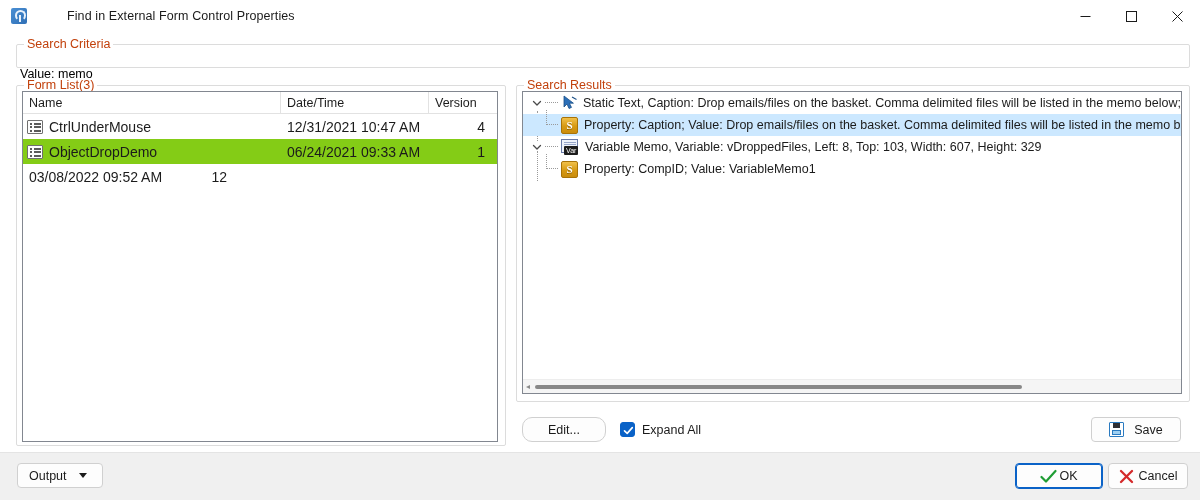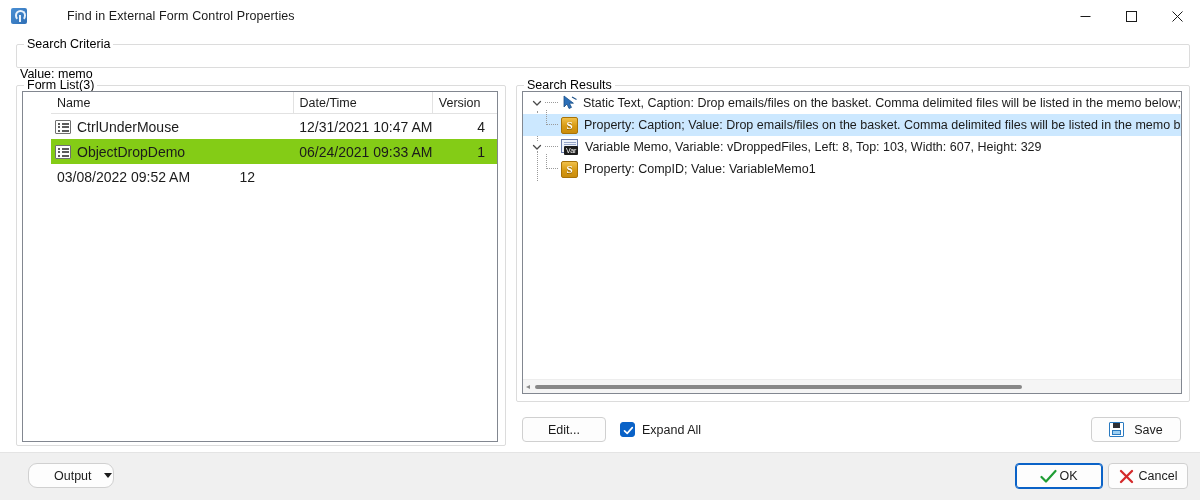--- a/index.html
+++ b/index.html
@@ -68,41 +68,40 @@
     border: 1px solid #dcdcdc;
     border-radius: 2px;
     background: transparent;
   }
   .group-label {
     position: absolute;
     top: -8px; left: 7px;
     background: #ffffff;
     padding: 0 3px;
     font-size: 12.5px;
-    color: #000000;
+    color: #c2410c;
     white-space: nowrap;
   }
   #criteria-group { left: 16px; top: 44px; width: 1172px; height: 22px; }
   .criteria-value {
     position: absolute; left: 20px; top: 67px;
     font-size: 12.5px; color: #000000;
     white-space: nowrap;
   }
 
   
   #formlist-group { left: 16px; top: 85px; width: 488px; height: 359px; }
   .listview {
     position: absolute;
     left: 22px; top: 91px;
     width: 476px; height: 351px;
     background: #ffffff;
     border: 1px solid #828790;
     box-sizing: border-box;
     overflow: hidden;
-    padding-left: 28px;
   }
   .lv-header {
     display: flex; height: 22px;
     background: #ffffff;
     border-bottom: 1px solid #e2e2e2;
     box-sizing: border-box;
   }
   .lv-th {
     font-size: 12.5px; color: #1b1b1b;
     display: flex; align-items: center;
@@ -292,21 +291,21 @@
     position: absolute;
     background: #fdfdfd;
     border: 1px solid #d0d0d0;
     border-radius: 4px;
     font-size: 12.5px;
     color: #1b1b1b;
     display: flex; align-items: center; justify-content: center;
     box-sizing: border-box;
     white-space: nowrap;
   }
-  #edit-button { left: 522px; top: 417px; width: 84px; height: 25px; }
+  #edit-button { left: 522px; top: 417px; width: 84px; height: 25px; border-radius: 10px; }
   #save-button { left: 1091px; top: 417px; width: 90px; height: 25px; gap: 10px; }
 
   .floppy {
     width: 15px; height: 15px; flex: none;
     background: #ffffff;
     border: 1px solid #2a7ac0;
     border-radius: 1px;
     position: relative;
     box-sizing: border-box;
   }
@@ -341,22 +340,22 @@
   .check-label { font-size: 12.5px; color: #1b1b1b; white-space: nowrap; }
 
   
   .bottombar {
     position: absolute; left: 0; bottom: 0;
     width: 1200px; height: 47px;
     background: #f0f0f0;
     border-top: 1px solid #e4e4e4;
   }
   #output-button {
-    left: 28px; top: 463px; width: 86px; height: 25px;
-    justify-content: flex-start; padding-left: 25px; gap: 12px; border-radius: 9px;
+    left: 17px; top: 463px; width: 86px; height: 25px;
+    justify-content: flex-start; padding-left: 11px; gap: 12px;
   }
   .caret {
     width: 0; height: 0;
     border-left: 4.5px solid transparent;
     border-right: 4.5px solid transparent;
     border-top: 5px solid #1b1b1b;
   }
   #ok-button {
     left: 1015px; top: 463px; width: 88px; height: 26px;
     border: 1px solid #0a62c7;

